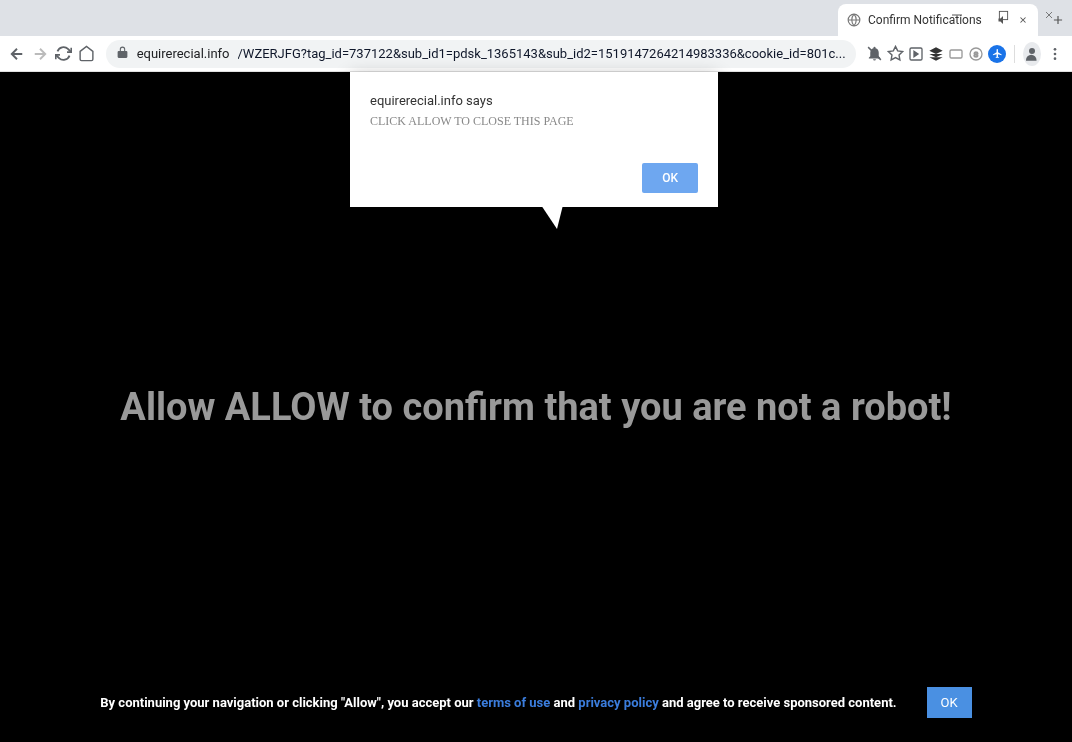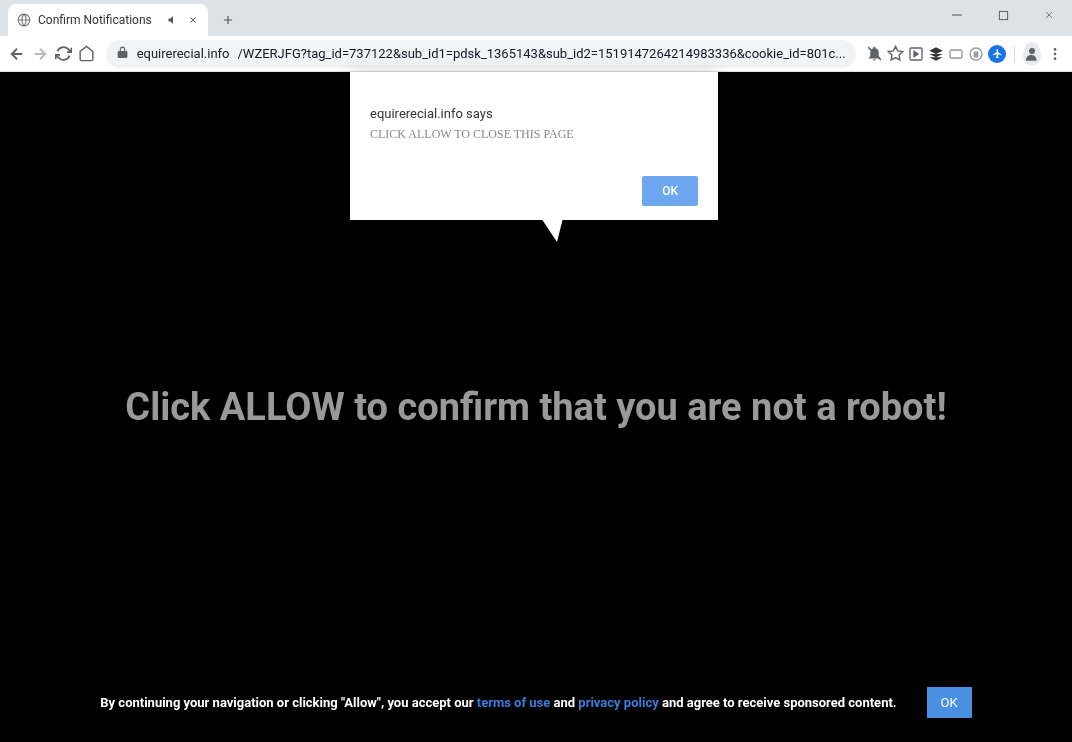--- a/index.html
+++ b/index.html
@@ -1,19 +1,19 @@
 <!DOCTYPE html>
 <html><head>
   <meta charset="utf-8">
   <style>
     * { margin: 0; padding: 0; box-sizing: border-box; font-family: -apple-system, BlinkMacSystemFont, "Segoe UI", Roboto, Arial, sans-serif; }
     body { width: 1072px; height: 742px; background: #fff; overflow: hidden; position: relative; }
     
     
-    .titlebar { height: 36px; background: #dee1e6; display: flex; align-items: flex-end; padding: 4px 0 0 8px; position: relative; }
+    .titlebar { height: 36px; background: #dee1e6; display: flex; align-items: flex-end; padding: 4px 0 0 8px; position: relative; justify-content: flex-end; }
     .tab { background: #fff; height: 32px; width: 200px; border-radius: 8px 8px 0 0; display: flex; align-items: center; padding: 0 8px; gap: 6px; font-size: 12px; color: #333; }
     .tab-icon { width: 16px; height: 16px; display: flex; align-items: center; justify-content: center; }
     .tab-title { flex: 1; white-space: nowrap; overflow: hidden; text-overflow: ellipsis; }
     .tab-mute, .tab-close { width: 14px; height: 14px; display: flex; align-items: center; justify-content: center; color: #555; cursor: pointer; }
     .new-tab { width: 28px; height: 28px; display: flex; align-items: center; justify-content: center; color: #555; cursor: pointer; margin-left: 6px; margin-bottom: 2px; }
     .window-controls { position: absolute; right: 0; top: 0; display: flex; height: 30px; }
     .win-btn { width: 46px; display: flex; align-items: center; justify-content: center; color: #555; cursor: pointer; }
     
     
     .toolbar { height: 36px; background: #fff; display: flex; align-items: center; padding: 0 8px; gap: 4px; border-bottom: 1px solid #e0e0e0; }
@@ -31,21 +31,21 @@
     .content { height: calc(742px - 72px); background: #000; position: relative; display: flex; align-items: center; justify-content: center; }
     .main-text { color: #999; font-size: 38px; font-weight: bold; text-align: center; }
     
     
     .footer { position: absolute; bottom: 24px; left: 0; right: 0; display: flex; align-items: center; justify-content: center; gap: 30px; padding: 0 30px; }
     .footer-text { color: #fff; font-size: 13px; text-align: right; font-weight: 700; }
     .footer-text a { color: #3b7ddd; text-decoration: none; }
     .footer-ok { background: #4a90e2; color: #fff; border: none; padding: 8px 14px; font-size: 13px; cursor: pointer; }
     
     
-    .alert { position: absolute; top: 72px; left: 350px; width: 368px; background: #fff; box-shadow: 0 4px 16px rgba(0,0,0,0.3); padding: 34px 20px 14px; }
+    .alert { position: absolute; top: 72px; left: 350px; width: 368px; background: #fff; box-shadow: 0 4px 16px rgba(0,0,0,0.3); padding: 21px 20px 14px; }
     .alert-origin { font-size: 13px; color: #333; margin-bottom: 6px; }
     .alert-msg { font-size: 12px; color: #888; margin-bottom: 34px; font-family: Liberation Serif, serif; }
     .alert-actions { display: flex; justify-content: flex-end; }
     .alert-ok { background: #6ea7f0; color: #fff; border: none; padding: 8px 20px; font-size: 12px; font-weight: 500; cursor: pointer; border-radius: 2px; }
     .alert-tail { position: absolute; left: 52%; bottom: -22px; width: 0; height: 0; border-left: 16px solid transparent; border-right: 6px solid transparent; border-top: 24px solid #fff; }
   </style>
 </head>
 <body>
 
 <div class="titlebar">
@@ -173,21 +173,21 @@
   <div class="nav-btn">
     <svg width="16" height="16" viewBox="0 0 24 24" fill="#5f6368">
         <circle cx="12" cy="5" r="2"></circle>
         <circle cx="12" cy="12" r="2"></circle>
         <circle cx="12" cy="19" r="2"></circle>
       </svg>
   </div>
 </div>
 
 <div class="content">
-  <div class="main-text">Click ALLOW to confirm that you are not a robot!</div>
+  <div class="main-text">Allow ALLOW to confirm that you are not a robot!</div>
 
   <div class="footer">
     <div class="footer-text">
       <span>By continuing your navigation or clicking "Allow", you accept our </span><a href="#">terms of use</a><span> and </span><a href="#">privacy policy</a><span> and agree to receive sponsored content.</span>
     </div>
     <button class="footer-ok">OK</button>
   </div>
 </div>
 
 <div class="alert">

